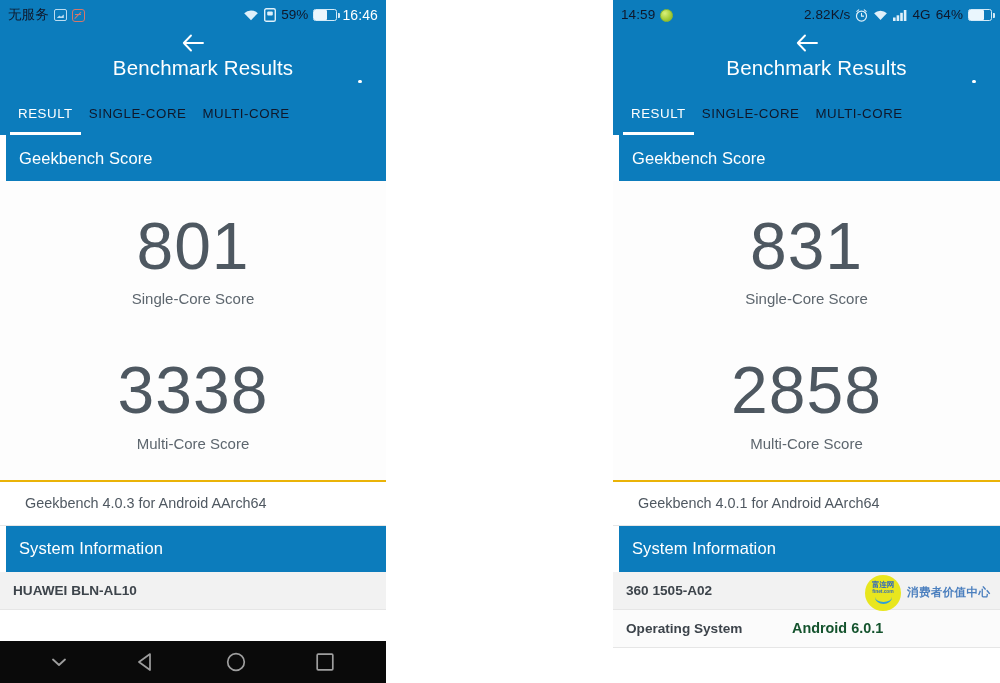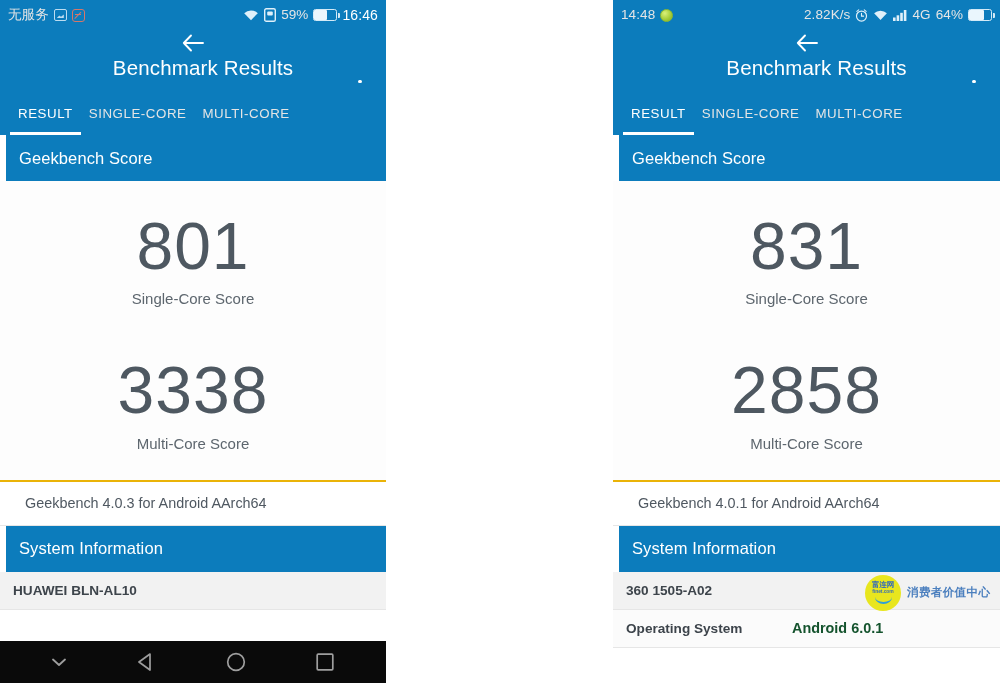--- a/index.html
+++ b/index.html
@@ -32,21 +32,21 @@
     background: #0c7cbc;
     display: flex;
     align-items: center;
     justify-content: space-between;
     padding: 0 8px;
     color: #eaf5fc;
     font-size: 13.5px;
     letter-spacing: .1px;
   }
   .sb-left, .sb-right { display: flex; align-items: center; gap: 5px; }
-  .sb-text { color: #e5e5e5; font-size: 13.5px; line-height: 1; }
+  .sb-text { color: #0f172a; font-size: 13.5px; line-height: 1; }
   .sb-time { font-size: 14px; color: #ffffff; }
 
   .ico { display: inline-block; line-height: 0; }
   .ico svg { display: block; }
 
   .sq-icon {
     width: 13px; height: 12px;
     border: 1.3px solid #bcdcf0;
     border-radius: 2px;
     position: relative;
@@ -144,21 +144,21 @@
     background: #0c7cbc;
     display: flex;
     align-items: flex-end;
     padding: 0 10px;
     position: relative;
   }
   .tab {
     font-size: 13.3px;
     font-weight: 500;
     letter-spacing: .55px;
-    color: #e5e5e5;
+    color: #0f172a;
     padding: 0 8px 14px 8px;
     white-space: nowrap;
     position: relative;
   }
   .tab.active { color: #ffffff; }
   .tab.active::after {
     content: "";
     position: absolute;
     left: 0; right: 0; bottom: 0;
     height: 3px;
@@ -379,21 +379,21 @@
             <rect x="3.2" y="3.2" width="15.6" height="15.6" rx="1" fill="none" stroke="#c8c8c8" stroke-width="1.7"></rect>
           </svg>
       </span>
     </div>
   </div>
 
   <div class="phone phone-right">
 
     <div class="statusbar">
       <div class="sb-left">
-        <span class="sb-text">14:48</span>
+        <span class="sb-text">14:59</span>
         <span class="ico green-dot"></span>
       </div>
       <div class="sb-right">
         <span class="sb-text">2.82K/s</span>
         <span class="ico">
           <svg width="13" height="13" viewBox="0 0 14 14">
               <circle cx="7" cy="7.6" r="5.4" fill="none" stroke="#dff0fa" stroke-width="1.3"></circle>
               <path d="M7 4.6v3.1h2.2" fill="none" stroke="#dff0fa" stroke-width="1.2" stroke-linecap="round"></path>
               <path d="M2 2.6 4 1M12 2.6 10 1" stroke="#dff0fa" stroke-width="1.2" stroke-linecap="round"></path>
             </svg>

